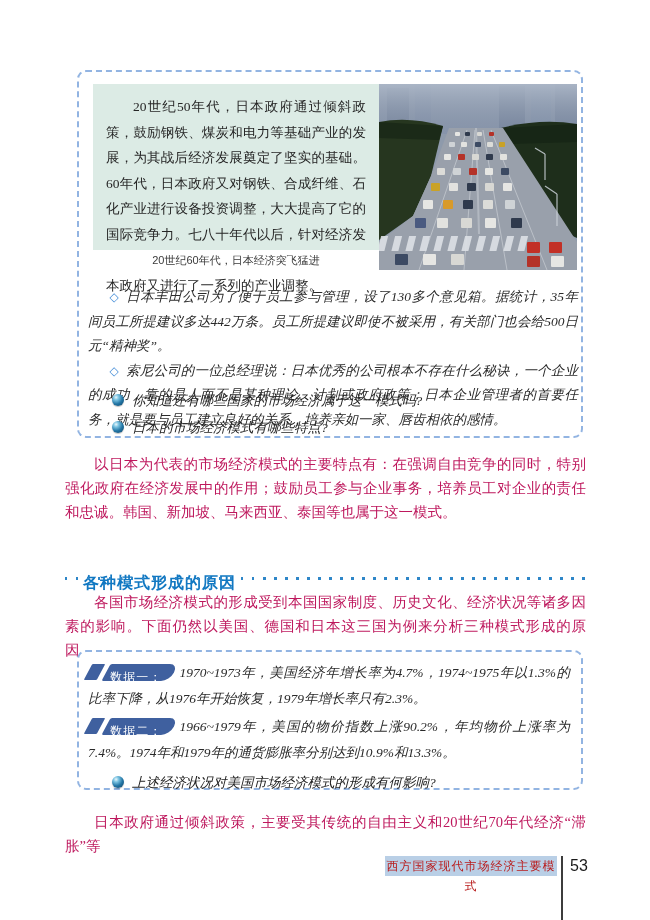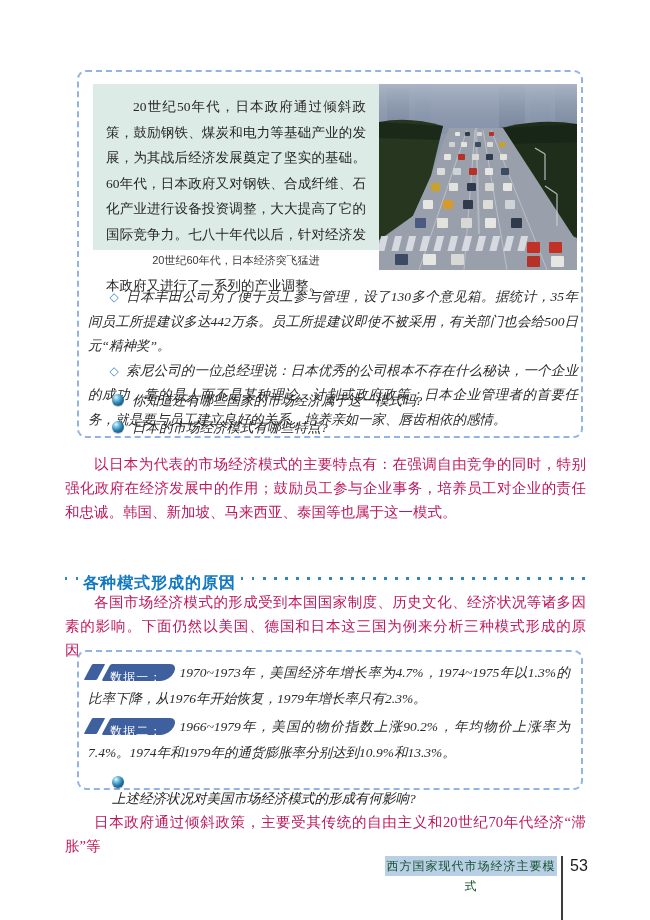--- a/index.html
+++ b/index.html
@@ -96,28 +96,28 @@
   }
   .badge-body{
     display:inline-block;height:17px;padding:0 9px 0 7px;background:#3f609f;
     transform:skewX(-28deg);border-radius:2px 10px 10px 2px;
   }
   .badge-body > span{
     display:inline-block;transform:skewX(28deg);
     font-family:"Liberation Sans","DejaVu Sans",sans-serif;font-style:normal;
     font-size:12px;line-height:17px;color:#ffffff;letter-spacing:1px;
   }
-  .data-question{display:flex;align-items:flex-start;margin:7px 0 15px 24px;flex-direction:column;}
+  .data-question{display:flex;align-items:flex-start;margin:7px 0 15px 24px;}
 
   
   .footer-tab{
     position:absolute;left:385px;top:856px;width:172px;height:20px;
     background:#b9cfe6;text-align:center;
     font-family:"Liberation Sans","DejaVu Sans",sans-serif;
-    font-size:12px;line-height:20px;color:#14532d;letter-spacing:1px;
+    font-size:12px;line-height:20px;color:#b91c1c;letter-spacing:1px;
   }
   .footer-rule{
     position:absolute;left:561px;top:856px;width:2px;height:64px;background:#3c3c3c;
   }
   .footer-page{
     position:absolute;left:570px;top:857px;
     font-family:"Liberation Sans","DejaVu Sans",sans-serif;
     font-size:16px;color:#1a1a1a;
   }
 </style>

